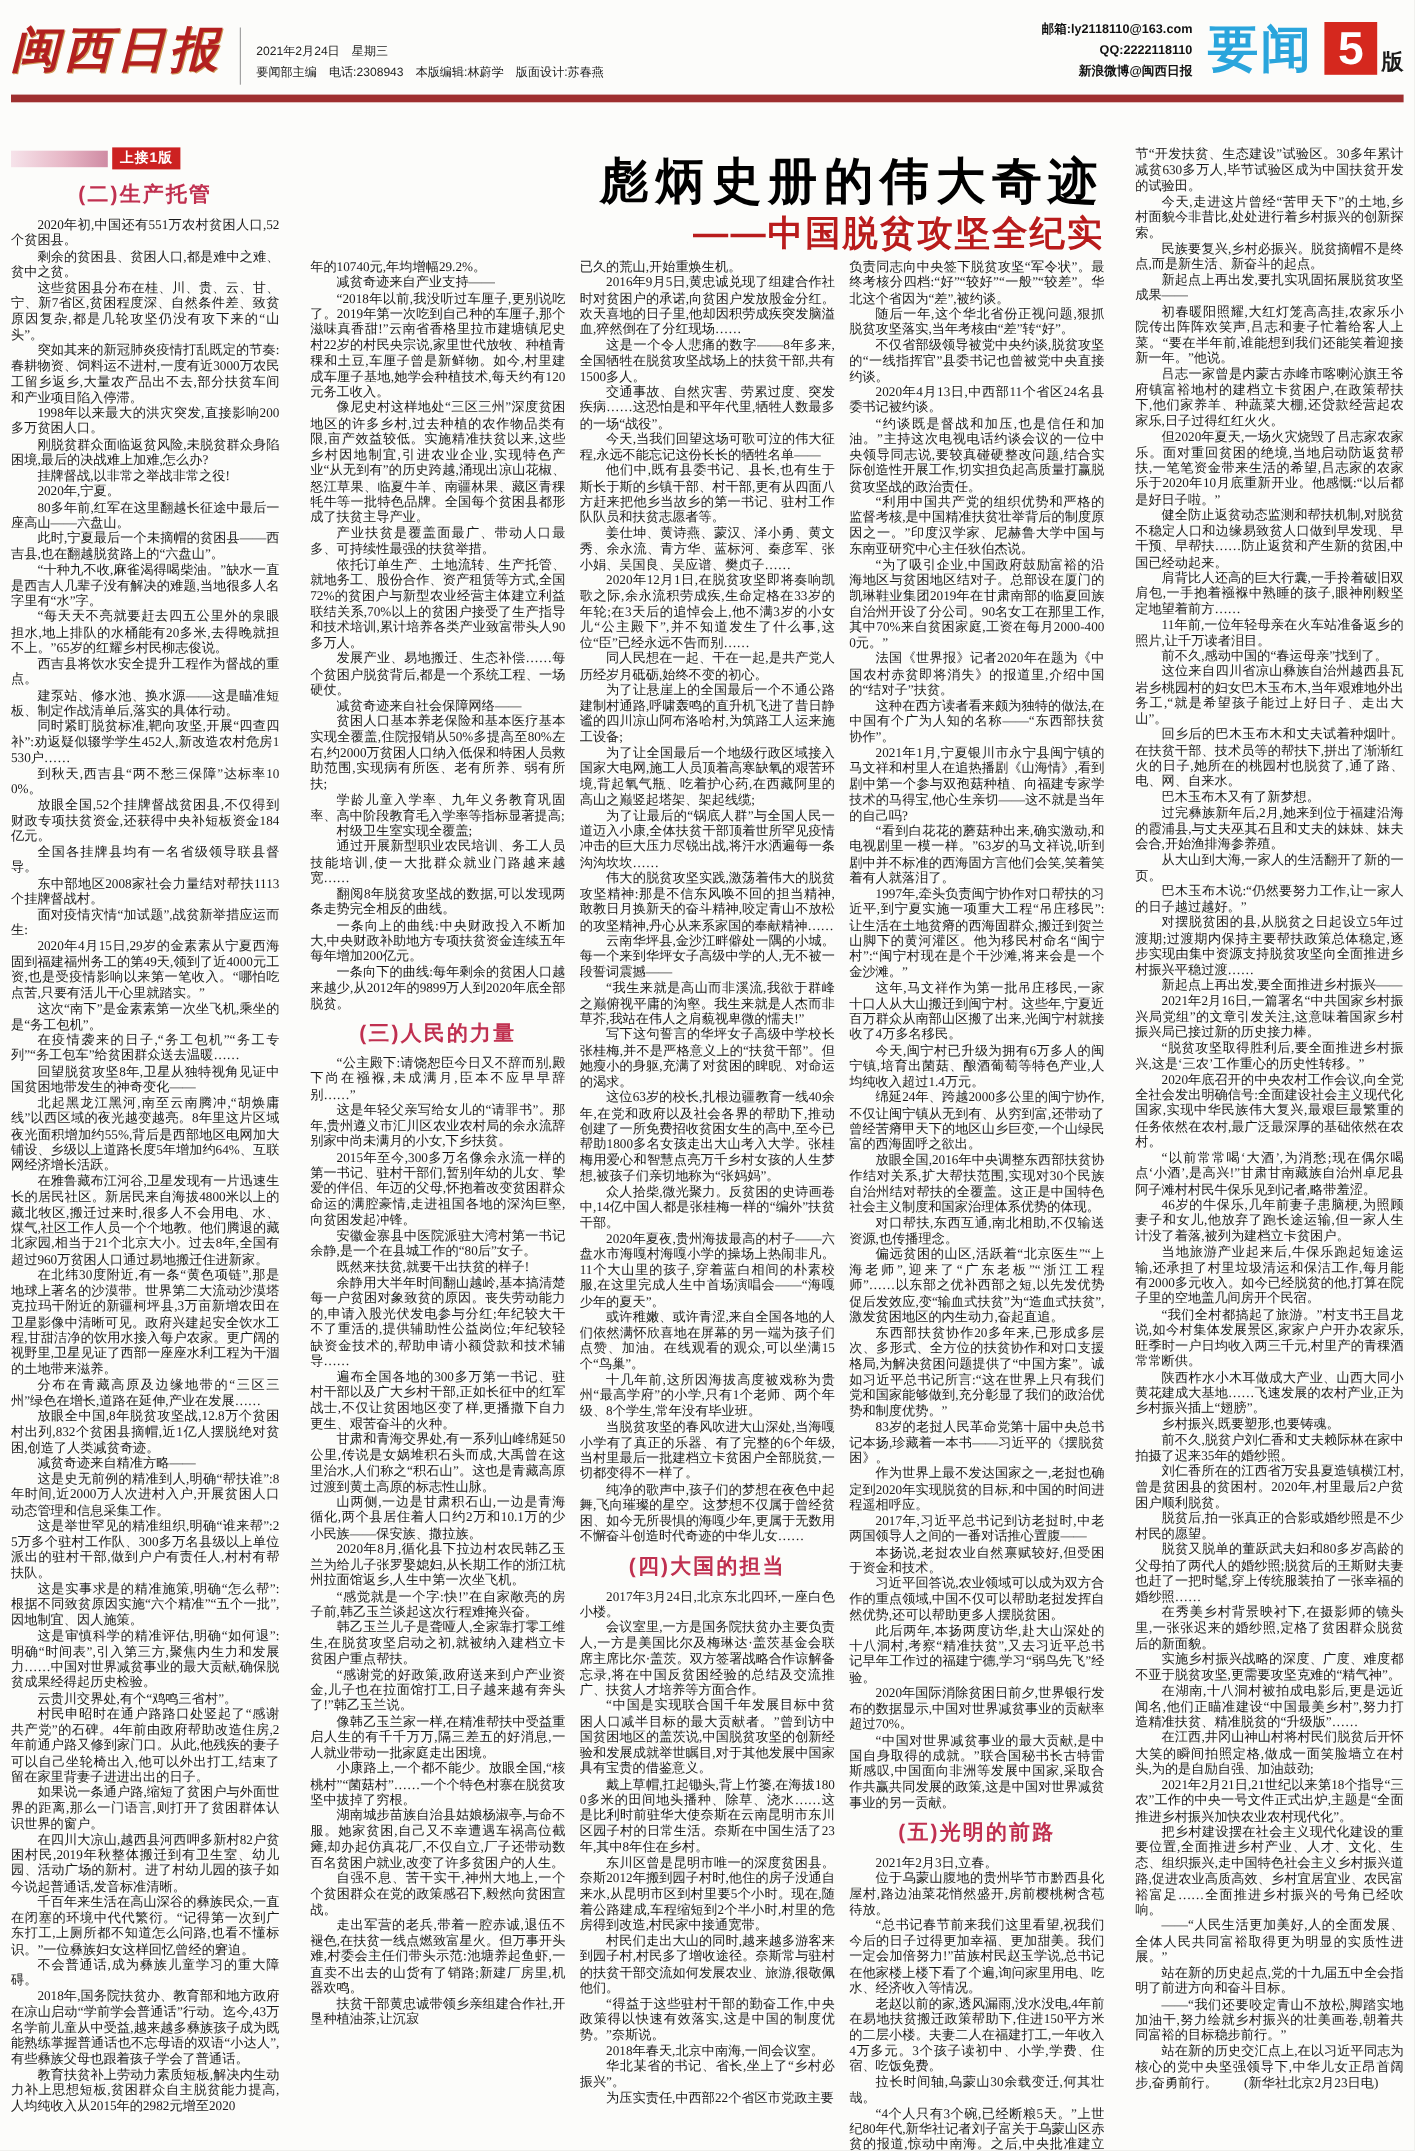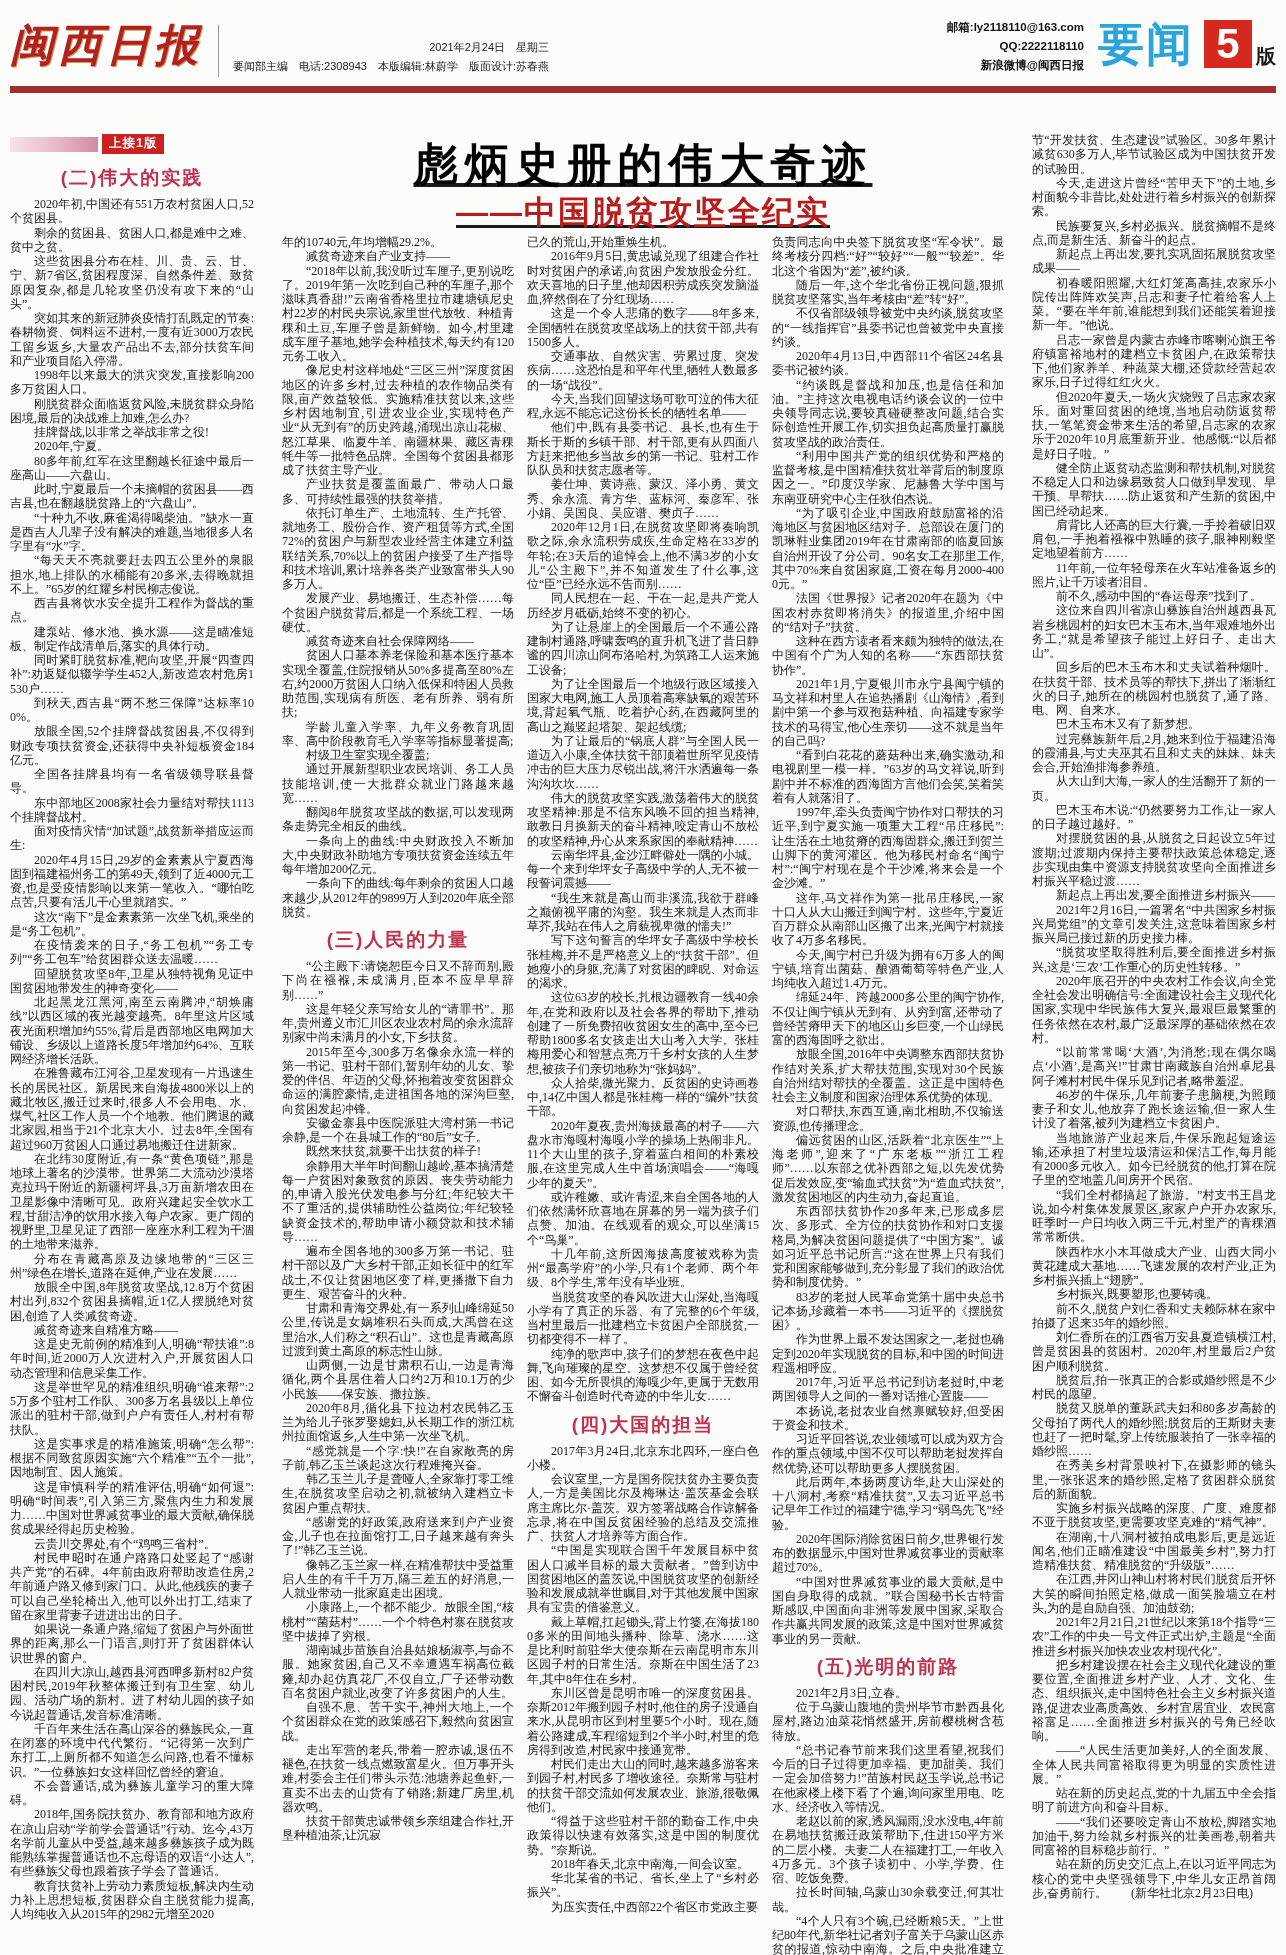--- a/index.html
+++ b/index.html
@@ -9,39 +9,39 @@
     box-sizing:border-box;padding:8px 10px 6px 10px;overflow:hidden;position:relative;
   }
   
   .masthead{height:76px;display:flex;justify-content:space-between;align-items:flex-start;}
   .mast-left{display:flex;align-items:center;height:100%;}
   .paper-name{
     font-family:"Liberation Serif","DejaVu Serif",serif;font-weight:bold;font-style:italic;
     font-size:44px;color:#b32020;letter-spacing:4px;line-height:70px;text-shadow:1px 1px 0 #c95;
   }
   .mast-divider{width:1px;height:52px;background:#999;margin:10px 14px 0 16px;}
-  .mast-info{font-family:"Liberation Sans","DejaVu Sans",sans-serif;font-size:11px;color:#222;margin-top:22px;line-height:19px;text-align:right;}
+  .mast-info{font-family:"Liberation Sans","DejaVu Sans",sans-serif;font-size:11px;color:#222;margin-top:22px;line-height:19px;}
   .mast-right{display:flex;align-items:flex-start;margin-top:4px;}
   .contact{font-family:"Liberation Sans","DejaVu Sans",sans-serif;font-size:11.5px;font-weight:bold;color:#111;text-align:right;line-height:19px;margin-right:14px;margin-top:6px;}
   .section-name{
     font-family:"Liberation Sans","DejaVu Sans",sans-serif;font-weight:900;
     font-size:46px;color:#2aa5dc;letter-spacing:2px;line-height:64px;margin-right:10px;
   }
   .page-num-box{
     width:48px;height:48px;background:#d5281e;color:#fff;font-family:"Liberation Sans",sans-serif;
     font-weight:900;font-size:42px;display:flex;align-items:center;justify-content:center;margin-top:8px;
   }
   .page-word{font-family:"Liberation Sans",sans-serif;font-weight:bold;font-size:20px;align-self:flex-end;margin:0 0 6px 4px;}
   .red-bar{height:7px;background:#9e2f2f;margin:2px 0 6px 0;}
   
   .columns{display:flex;gap:28px;height:1848px;overflow:hidden;margin-top:40px;}
   .col{overflow:hidden;}
   .col1,.col5{width:244px;flex:none;}
   .mid{flex:1;display:flex;flex-direction:column;overflow:hidden;}
-  .headline{text-align:center;padding:4px 0 8px 0;text-decoration:underline;}
+  .headline{text-align:right;padding:4px 0 8px 0;}
   .headline h1{
     margin:2px 0 6px 0;font-family:"Liberation Sans","DejaVu Sans",sans-serif;
     font-weight:900;font-size:45px;letter-spacing:6px;color:#000;line-height:52px;
   }
   .headline h2{
     margin:0;font-family:"Liberation Sans","DejaVu Sans",sans-serif;
     font-weight:bold;font-size:32px;letter-spacing:2px;color:#b91c1c;line-height:30px;
   }
   .midcols{display:flex;gap:13px;flex:1;overflow:hidden;}
   .midcols .col{flex:1;}
@@ -94,21 +94,21 @@
   <div class="red-bar"></div>
 
   <main class="columns">
 
     <section class="col col1">
       <div class="continue-row">
         <span class="tag-grad"></span>
         <span class="continue-tag">上接1版</span>
       </div>
       <div class="coltext">
-          <h3>(二)伟大的实践</h3>
+          <h3>(二)生产托管</h3>
           <p>2020年初,中国还有551万农村贫困人口,52个贫困县。</p>
           <p>剩余的贫困县、贫困人口,都是难中之难、贫中之贫。</p>
           <p>这些贫困县分布在桂、川、贵、云、甘、宁、新7省区,贫困程度深、自然条件差、致贫原因复杂,都是几轮攻坚仍没有攻下来的“山头”。</p>
           <p>突如其来的新冠肺炎疫情打乱既定的节奏:春耕物资、饲料运不进村,一度有近3000万农民工留乡返乡,大量农产品出不去,部分扶贫车间和产业项目陷入停滞。</p>
           <p>1998年以来最大的洪灾突发,直接影响200多万贫困人口。</p>
           <p>刚脱贫群众面临返贫风险,未脱贫群众身陷困境,最后的决战难上加难,怎么办?</p>
           <p>挂牌督战,以非常之举战非常之役!</p>
           <p>2020年,宁夏。</p>
           <p>80多年前,红军在这里翻越长征途中最后一座高山——六盘山。</p>
           <p>此时,宁夏最后一个未摘帽的贫困县——西吉县,也在翻越脱贫路上的“六盘山”。</p>

